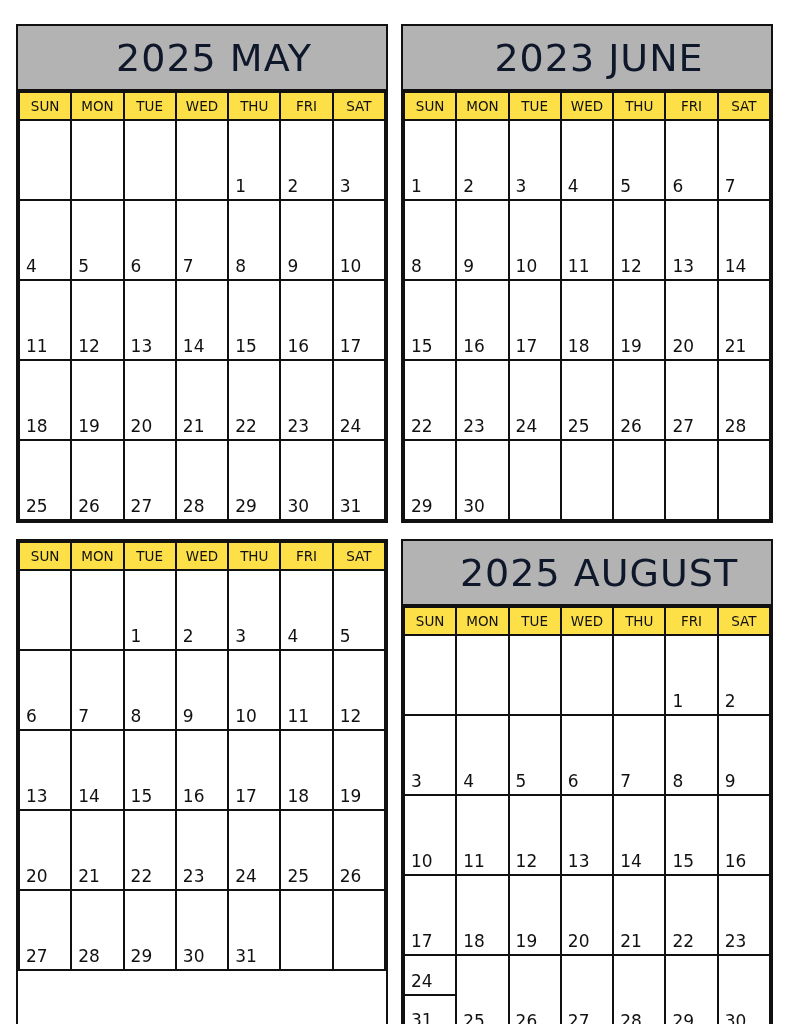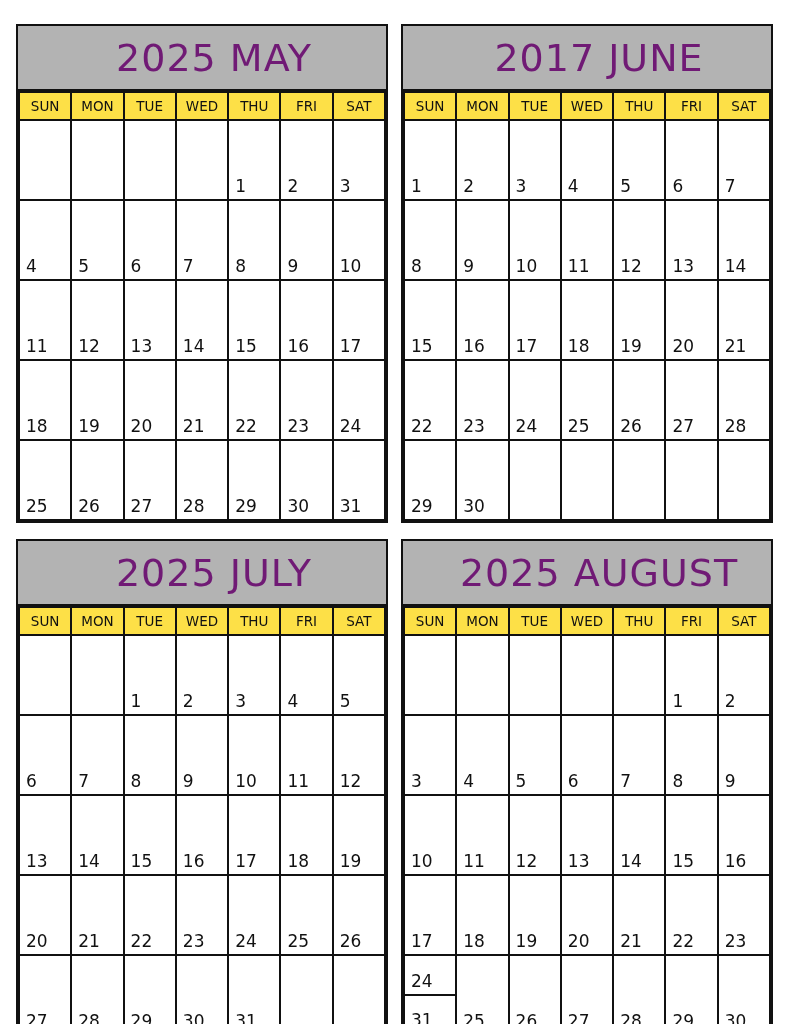--- a/index.html
+++ b/index.html
@@ -32,21 +32,21 @@
   }
   .cal-title {
     height: 63px;
     background: #b3b3b3;
     border-bottom: 2px solid #111111;
     display: flex;
     align-items: center;
     justify-content: center;
     font-size: 38px;
     letter-spacing: 1px;
-    color: #701a75;
+    color: #0f172a;
     white-space: nowrap;
     padding-left: 24px;
   }
   table.cal-table {
     width: 100%;
     border-collapse: collapse;
     table-layout: fixed;
   }
   table.cal-table th {
     height: 26px;
@@ -149,21 +149,21 @@
               <td>27</td>
               <td>28</td>
               <td>29</td>
               <td>30</td>
               <td>31</td>
             </tr>
           </tbody>
         </table>
       </div>
       <div class="calendar">
-        <div class="cal-title">2017 JUNE</div>
+        <div class="cal-title">2023 JUNE</div>
         <table class="cal-table">
           <thead>
             <tr>
               <th>SUN</th>
               <th>MON</th>
               <th>TUE</th>
               <th>WED</th>
               <th>THU</th>
               <th>FRI</th>
               <th>SAT</th>
@@ -212,21 +212,20 @@
               <td></td>
               <td></td>
               <td></td>
               <td></td>
               <td></td>
             </tr>
           </tbody>
         </table>
       </div>
       <div class="calendar">
-        <div class="cal-title">2025 JULY</div>
         <table class="cal-table">
           <thead>
             <tr>
               <th>SUN</th>
               <th>MON</th>
               <th>TUE</th>
               <th>WED</th>
               <th>THU</th>
               <th>FRI</th>
               <th>SAT</th>

